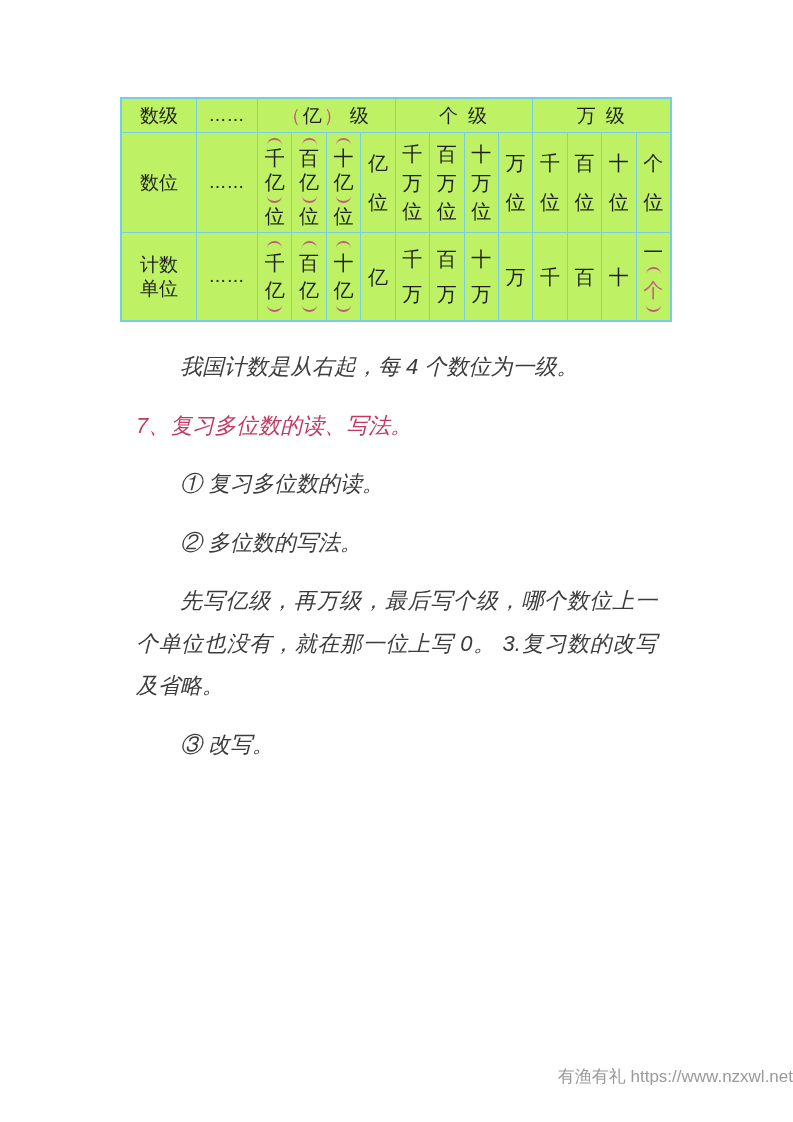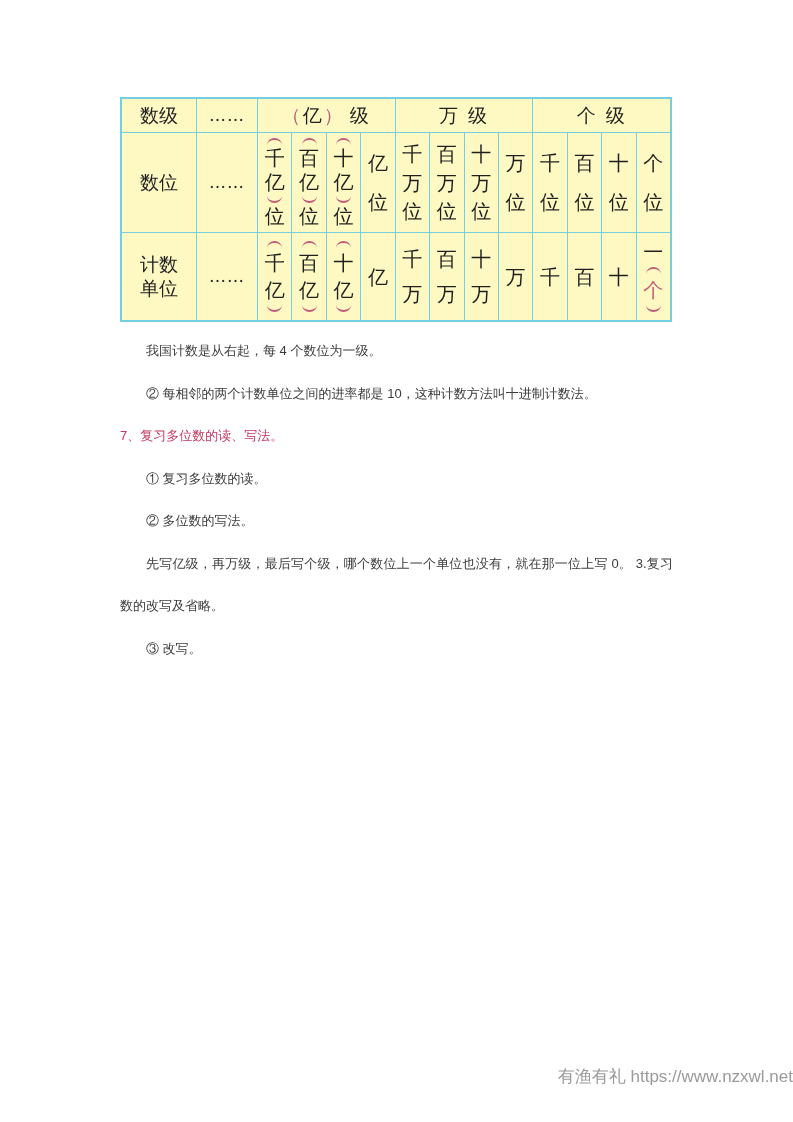--- a/index.html
+++ b/index.html
@@ -20,42 +20,42 @@
   .pv-table{
     position:absolute;left:120px;top:97px;width:552px;
     display:grid;
     grid-template-columns:74px 60px repeat(12,1fr);
     grid-template-rows:33px 99px 87px;
     gap:1px;
     background:var(--table-border);
     border:2px solid var(--table-border);
   }
   .cell{
-    background:#fef9c3;display:flex;align-items:center;justify-content:center;
+    background:#bef264;display:flex;align-items:center;justify-content:center;
     color:var(--table-text);
     font-family:"DejaVu Serif","Liberation Serif",serif;
     font-size:20px;line-height:1.1;
   }
   .cell.head{font-size:19px;}
   .cell.group{grid-column:span 4;letter-spacing:2px;}
   .cell.dots{font-size:17px;letter-spacing:1px;}
   .cell.rowlabel{font-size:19px;}
   .cell.two-line{flex-direction:column;line-height:1.25;}
   .cell.unit{flex-direction:column;justify-content:space-evenly;padding:3px 0;}
   .ch{display:block;}
   .pink{color:var(--accent-pink);}
   .gsuffix{margin-left:5px;}
   .arc{display:block;width:15px;height:7px;flex:none;}
   .arc-up{border-top:2px solid var(--accent-pink);border-radius:50% 50% 0 0 / 100% 100% 0 0;}
   .arc-down{border-bottom:2px solid var(--accent-pink);border-radius:0 0 50% 50% / 0 0 100% 100%;}
   
   .content{position:absolute;left:120px;top:330px;width:553px;}
   p.doc{
-    margin:0;font-size:13px;line-height:42.5px;color:var(--body-text);
-    text-align:justify;text-indent:2em;
+    margin:16px;font-size:22px;line-height:42.5px;color:var(--body-text);
+    text-align:justify;text-indent:2em;font-style:italic;
   }
   p.doc.heading{color:var(--heading-red);text-indent:0;}
   
   .footer{
     position:absolute;left:0;right:0;top:1064px;text-align:right;
     color:var(--footer-gray);font-size:17px;line-height:26px;
   }
 </style>
 </head>
 <body>
@@ -65,22 +65,22 @@
   <div class="pv-table">
 
     <div class="cell head">数级</div>
     <div class="cell head dots">……</div>
     <div class="cell head group">
         <span class="pink">（</span>
         <span>亿</span>
         <span class="pink">）</span>
         <span class="gsuffix">级</span>
       </div>
+    <div class="cell head group">个 级</div>
     <div class="cell head group">万 级</div>
-    <div class="cell head group">个 级</div>
 
     <div class="cell rowlabel">数位</div>
     <div class="cell dots">……</div>
     <div id="row2-cells" style="display:contents"><div class="cell unit">
           <span class="arc arc-up"></span>
           <span class="ch">千</span>
           <span class="ch">亿</span>
           <span class="arc arc-down"></span>
           <span class="ch">位</span>
         </div><div class="cell unit">
@@ -169,21 +169,20 @@
         </div><div class="cell unit">
           <span class="ch">一</span>
           <span class="arc arc-up"></span>
           <span class="ch pink">个</span>
           <span class="arc arc-down"></span>
         </div></div>
   </div>
 
   <main class="content">
       <p class="doc">我国计数是从右起，每 4 个数位为一级。</p>
-      <p class="doc">② 每相邻的两个计数单位之间的进率都是 10，这种计数方法叫十进制计数法。</p>
       <p class="doc heading">7、复习多位数的读、写法。</p>
       <p class="doc">① 复习多位数的读。</p>
       <p class="doc">② 多位数的写法。</p>
       <p class="doc">先写亿级，再万级，最后写个级，哪个数位上一个单位也没有，就在那一位上写 0。 3.复习数的改写及省略。</p>
       <p class="doc">③ 改写。</p>
     </main>
 
   <div class="footer">有渔有礼 https://www.nzxwl.net</div>
 
 </div>

